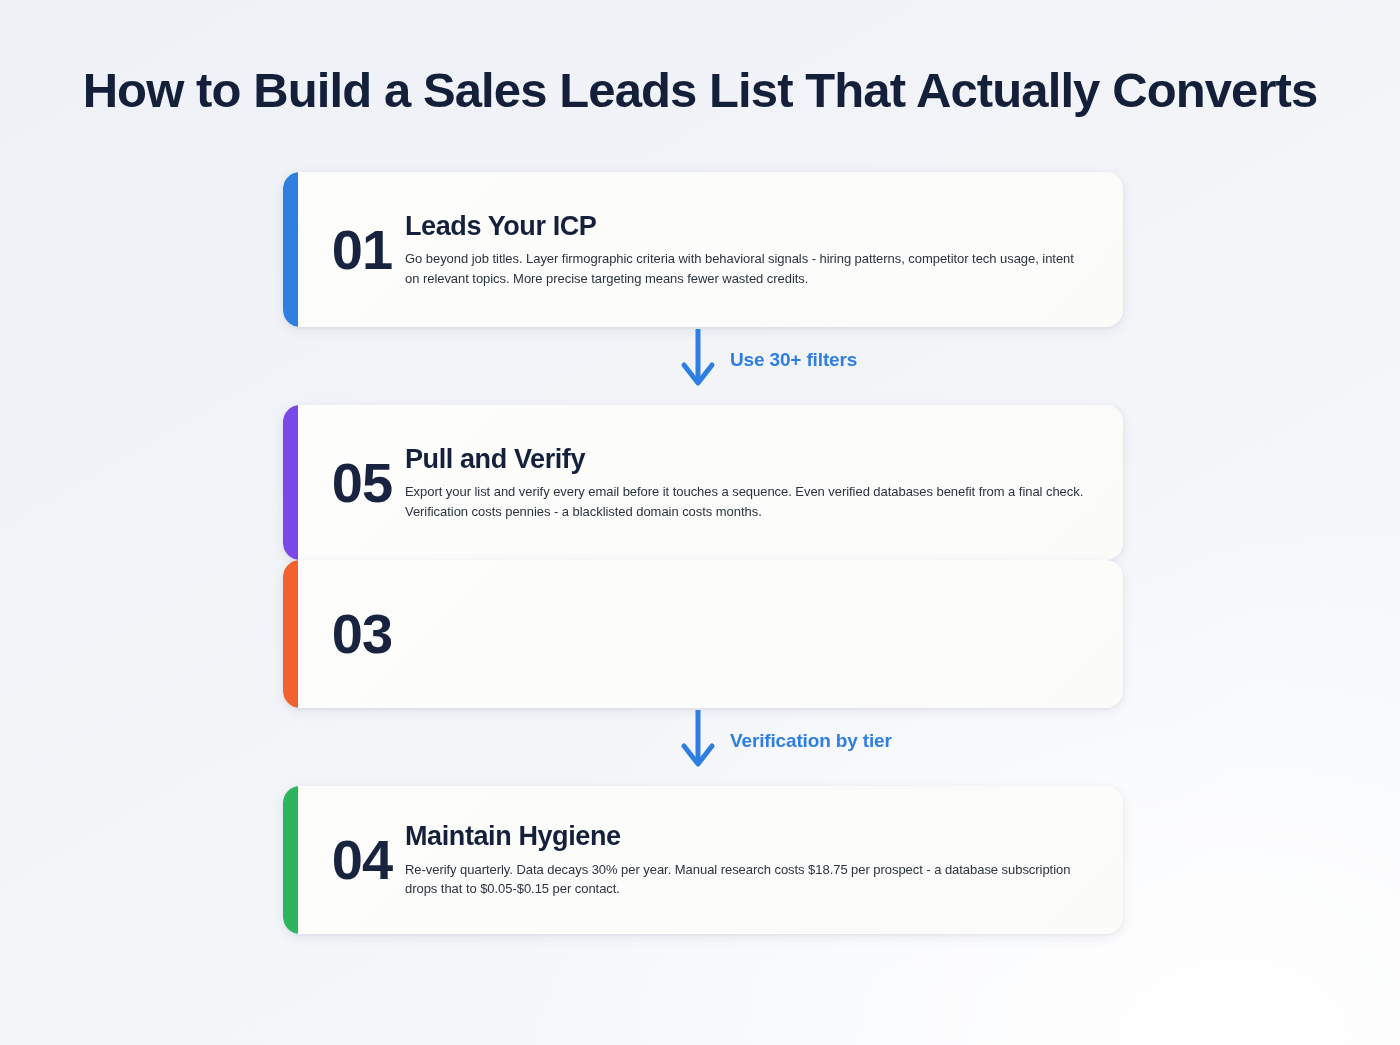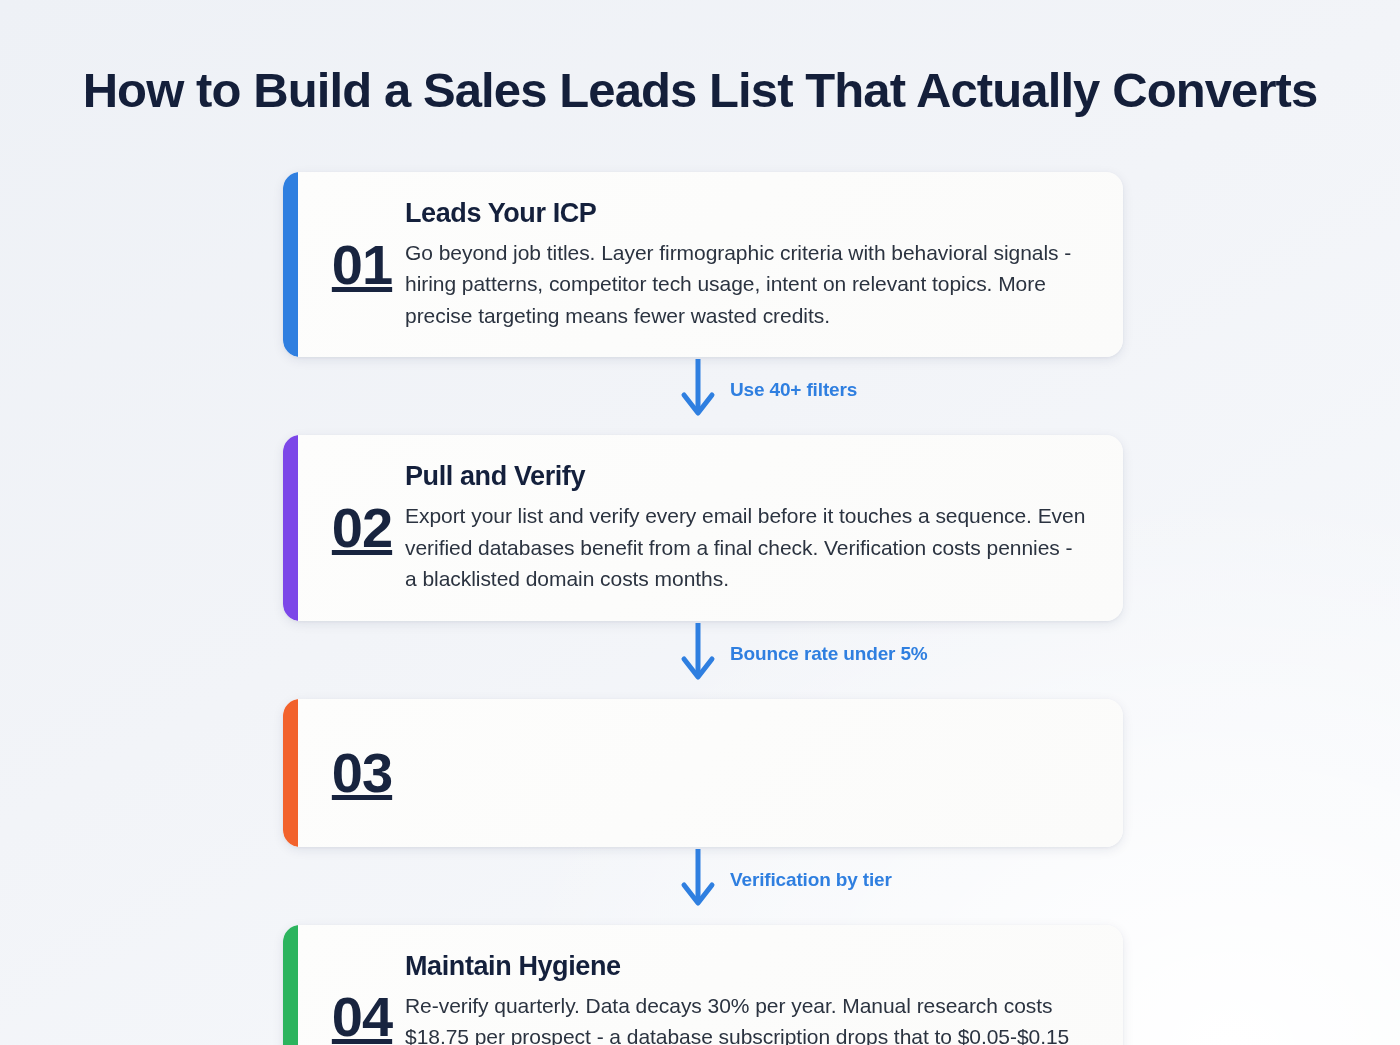--- a/index.html
+++ b/index.html
@@ -69,40 +69,39 @@
     width: 122px;
     flex: 0 0 122px;
     padding-left: 36px;
     box-sizing: border-box;
     text-align: center;
     font-size: 56px;
     font-weight: bold;
     letter-spacing: -1px;
     color: #18243f;
     line-height: 1;
-    text-decoration: underline;
   }
 
   .card-body {
     flex: 1 1 auto;
     padding: 26px 34px 26px 0;
     box-sizing: border-box;
   }
 
   .card-title {
     font-size: 27px;
     font-weight: bold;
     color: #14203c;
     letter-spacing: -0.4px;
     margin: 0 0 7px 0;
     line-height: 1.18;
   }
 
   .card-desc {
-    font-size: 21px;
+    font-size: 13px;
     color: #2b3340;
     line-height: 1.5;
     margin: 0;
     letter-spacing: -0.05px;
   }
 
   
   .connector {
     position: relative;
     height: 78px;
@@ -142,41 +141,32 @@
       </div>
     </div>
 
     <div class="connector">
       <span class="conn-arrow">
         <svg width="36" height="60" viewBox="0 0 36 60">
           <line x1="18" y1="0" x2="18" y2="50" stroke="#2f7fe0" stroke-width="5"></line>
           <polyline points="4,36 18,54 32,36" fill="none" stroke="#2f7fe0" stroke-width="5" stroke-linecap="round" stroke-linejoin="round"></polyline>
         </svg>
       </span>
-      <span class="conn-label">Use 40+ filters</span>
+      <span class="conn-label">Use 30+ filters</span>
     </div>
 
     <div class="card" style="min-height:155px;">
       <div class="accent" style="background:#7c47e8;"></div>
-      <div class="card-num">02</div>
+      <div class="card-num">05</div>
       <div class="card-body">
         <div class="card-title">Pull and Verify</div>
         <div class="card-desc">Export your list and verify every email before it touches a sequence. Even verified databases benefit from a final check. Verification costs pennies - a blacklisted domain costs months.</div>
       </div>
     </div>
 
-    <div class="connector">
-      <span class="conn-arrow">
-        <svg width="36" height="60" viewBox="0 0 36 60">
-          <line x1="18" y1="0" x2="18" y2="50" stroke="#2f7fe0" stroke-width="5"></line>
-          <polyline points="4,36 18,54 32,36" fill="none" stroke="#2f7fe0" stroke-width="5" stroke-linecap="round" stroke-linejoin="round"></polyline>
-        </svg>
-      </span>
-      <span class="conn-label">Bounce rate under 5%</span>
-    </div>
 
     <div class="card" style="min-height:148px;">
       <div class="accent" style="background:#f2622c;"></div>
       <div class="card-num">03</div>
     </div>
 
     <div class="connector">
       <span class="conn-arrow">
         <svg width="36" height="60" viewBox="0 0 36 60">
           <line x1="18" y1="0" x2="18" y2="50" stroke="#2f7fe0" stroke-width="5"></line>

